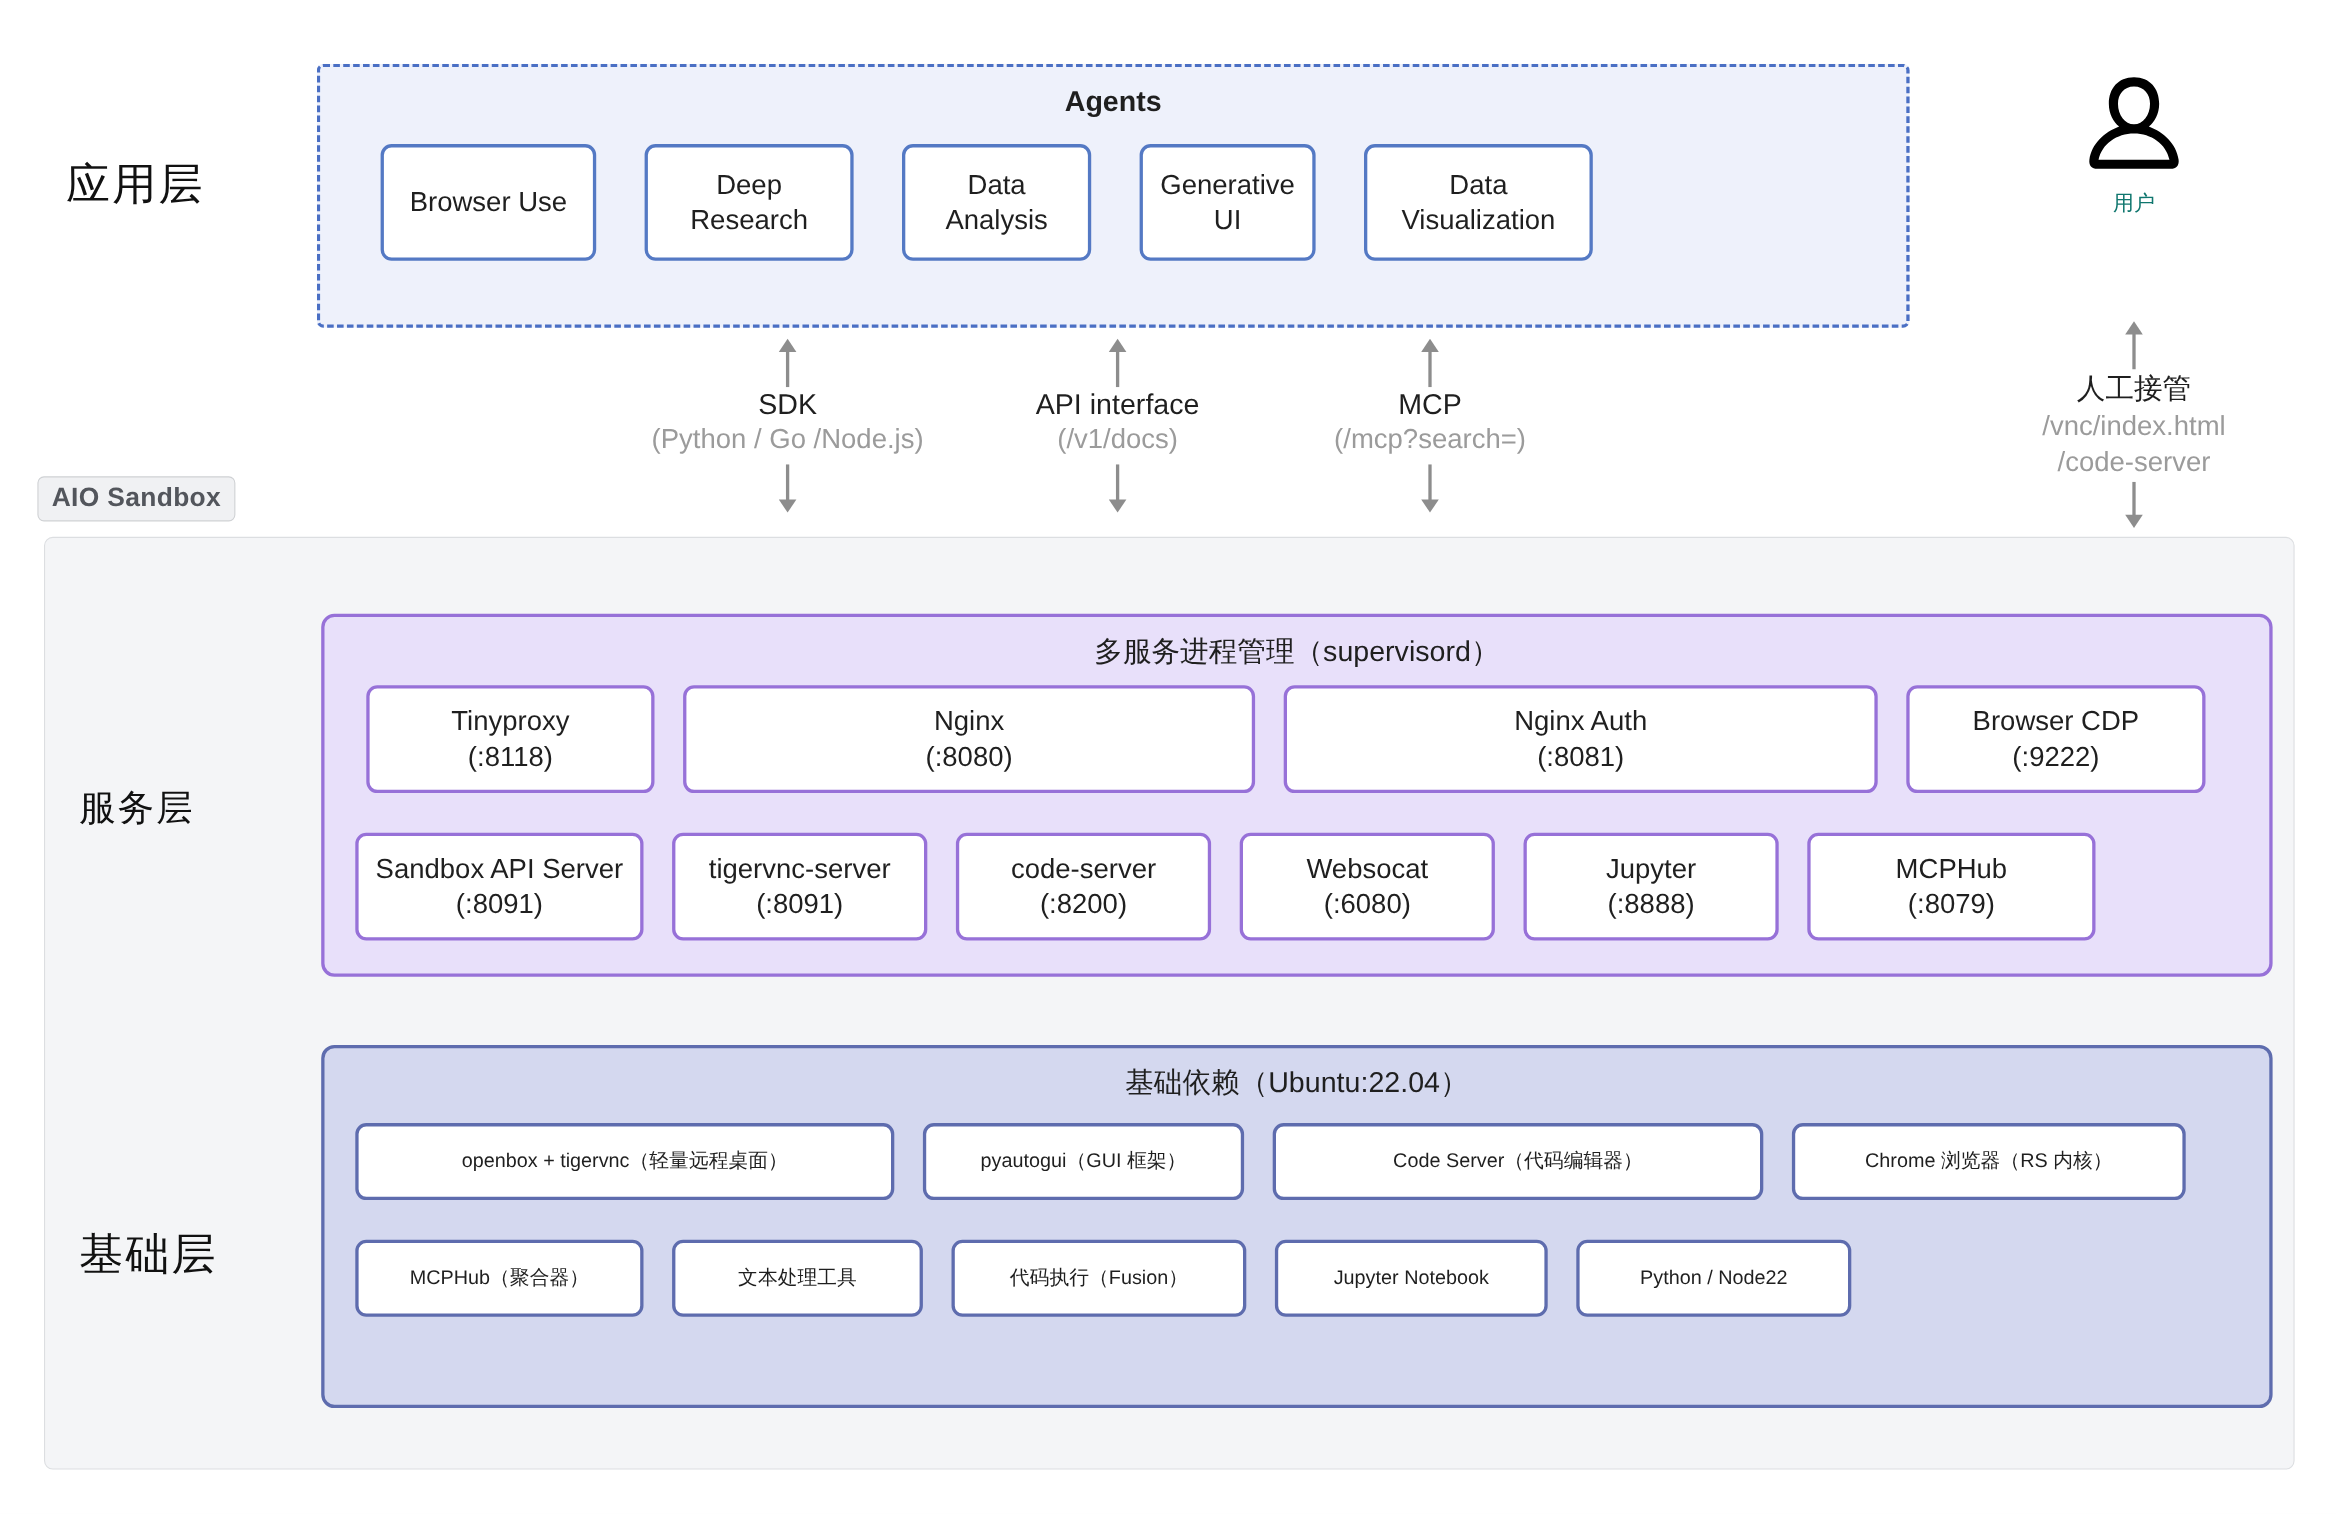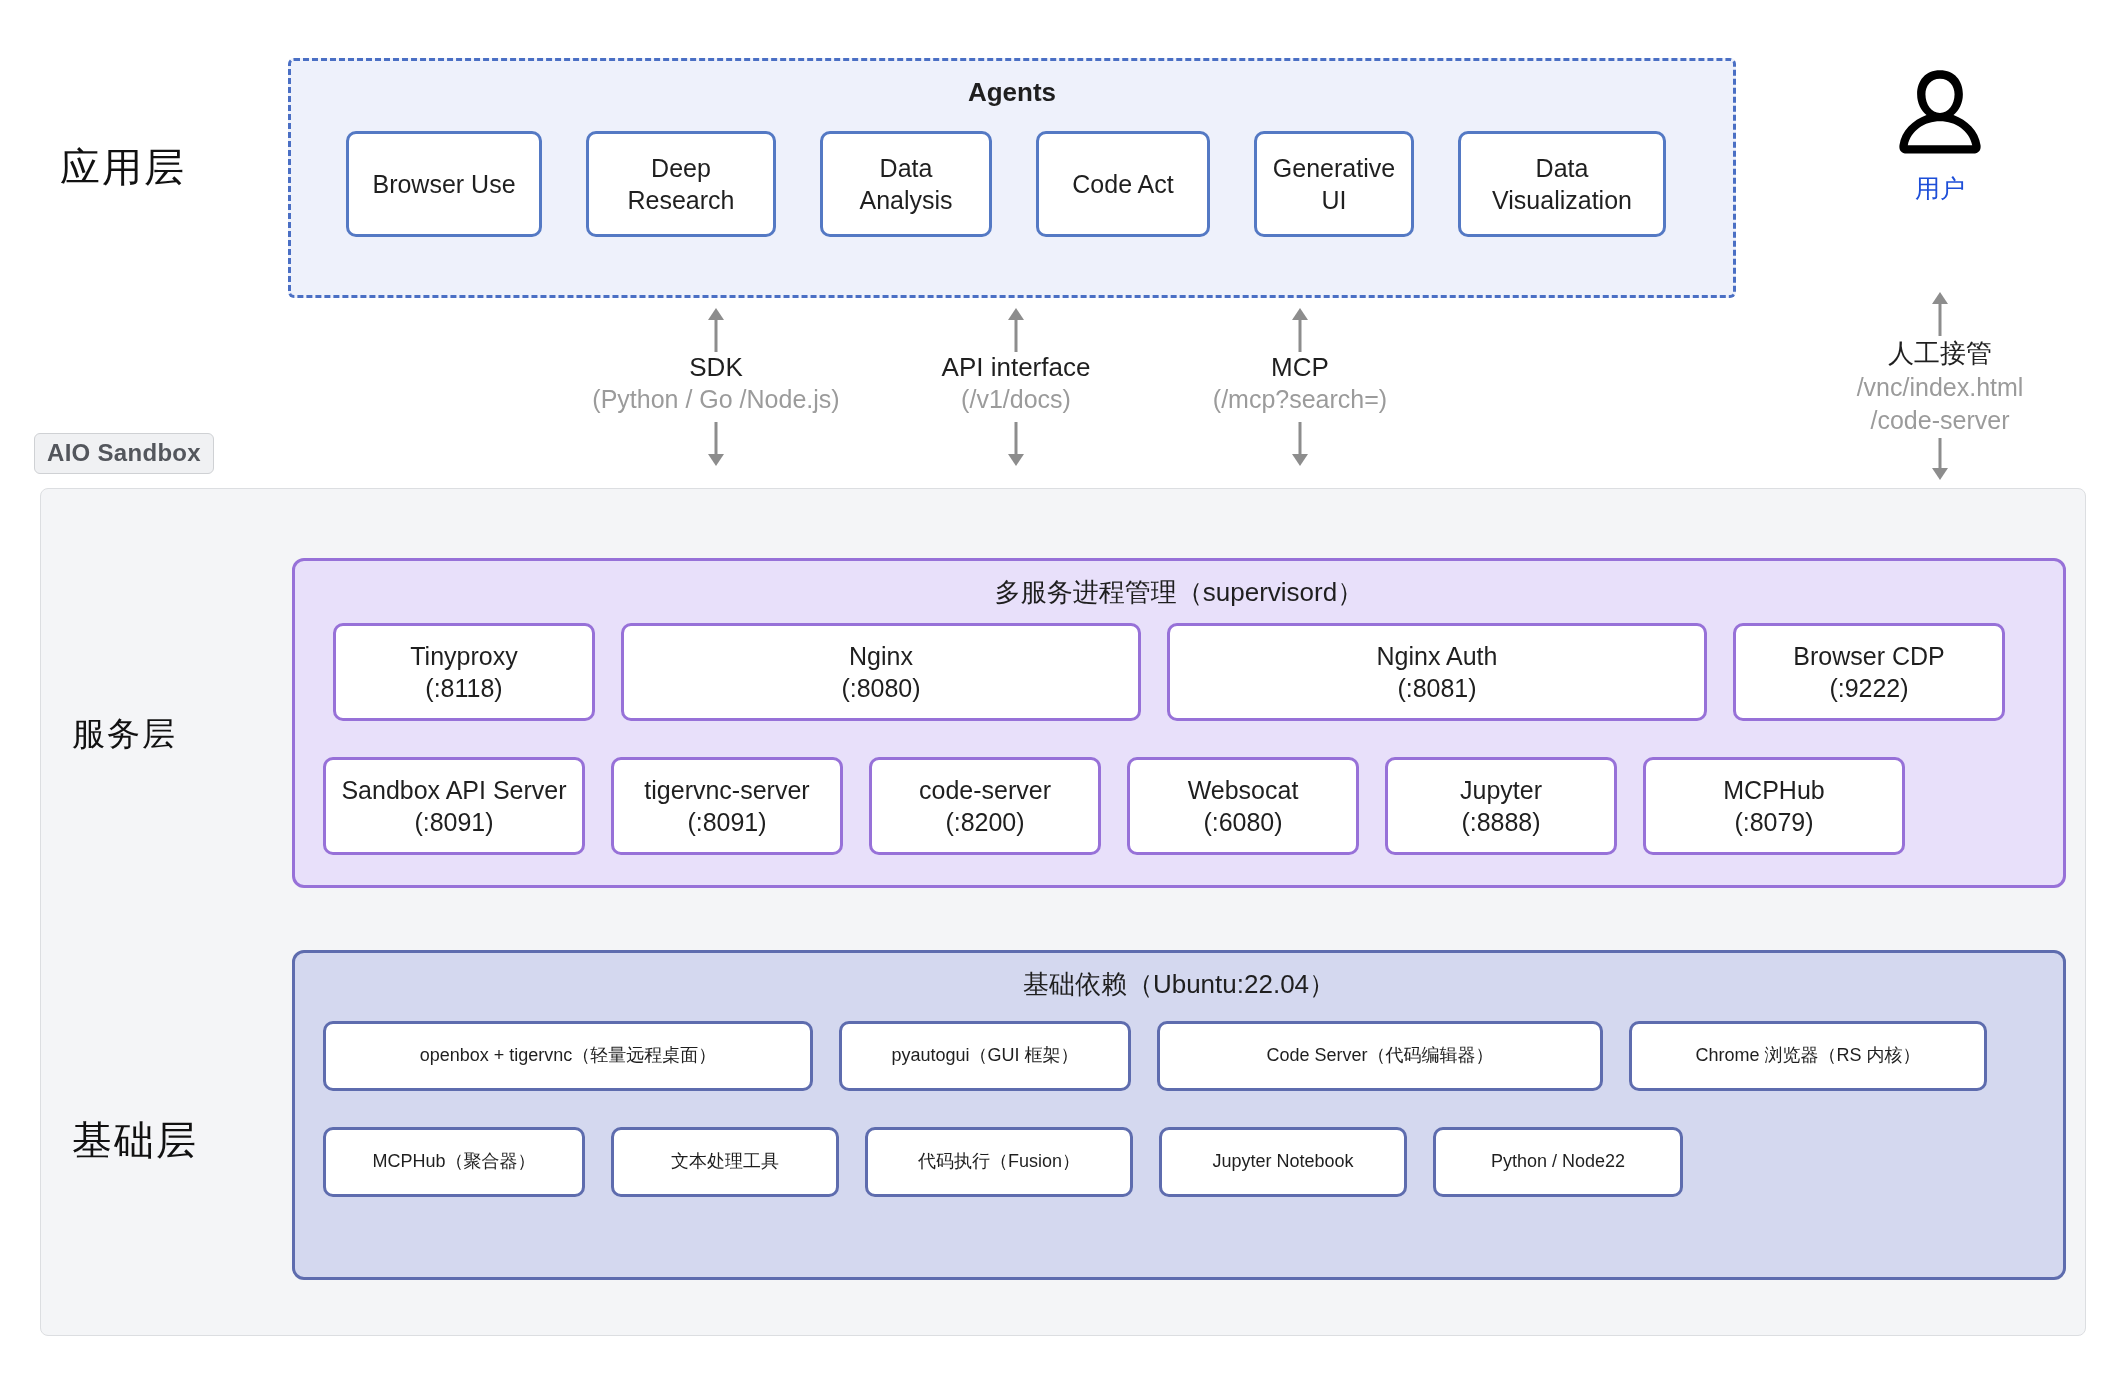--- a/index.html
+++ b/index.html
@@ -86,22 +86,22 @@
   #user-block {
     position: absolute;
     left: 1835px;
     top: 62px;
     width: 210px;
     text-align: center;
   }
   #user-icon { display:block; margin: 0 auto; }
   #user-label {
     margin-top: 6px;
-    font-size: 25px;
-    color: #1d4ed8;
+    font-size: 19px;
+    color: #0f766e;
   }
 
   
   .connector {
     position: absolute;
     text-align: center;
     width: 300px;
   }
   .conn-title {
     font-size: 26px;
@@ -279,23 +279,20 @@
     <div class="leafbox agent-box w2">
       <span>Deep</span>
       <span>Research</span>
     </div>
 
     <div class="leafbox agent-box w3">
       <span>Data</span>
       <span>Analysis</span>
     </div>
 
-    <div class="leafbox agent-box w4">
-      <span>Code Act</span>
-    </div>
 
     <div class="leafbox agent-box w5">
       <span>Generative</span>
       <span>UI</span>
     </div>
 
     <div class="leafbox agent-box w6">
       <span>Data</span>
       <span>Visualization</span>
     </div>

